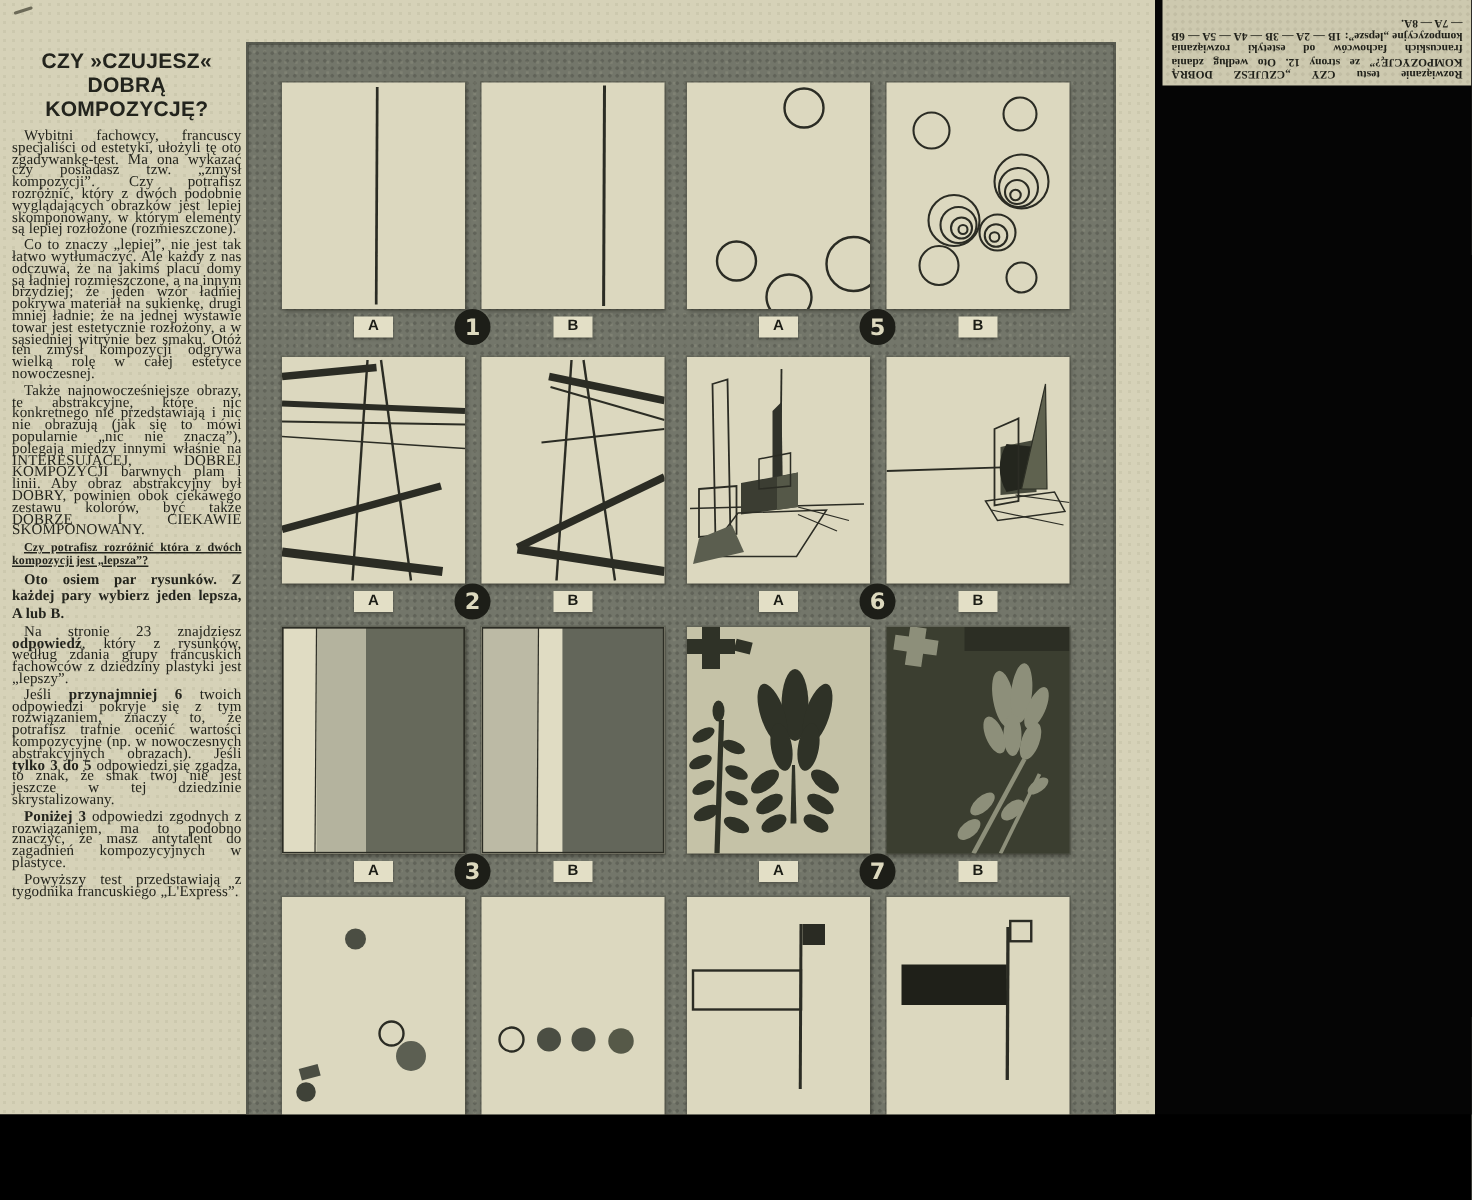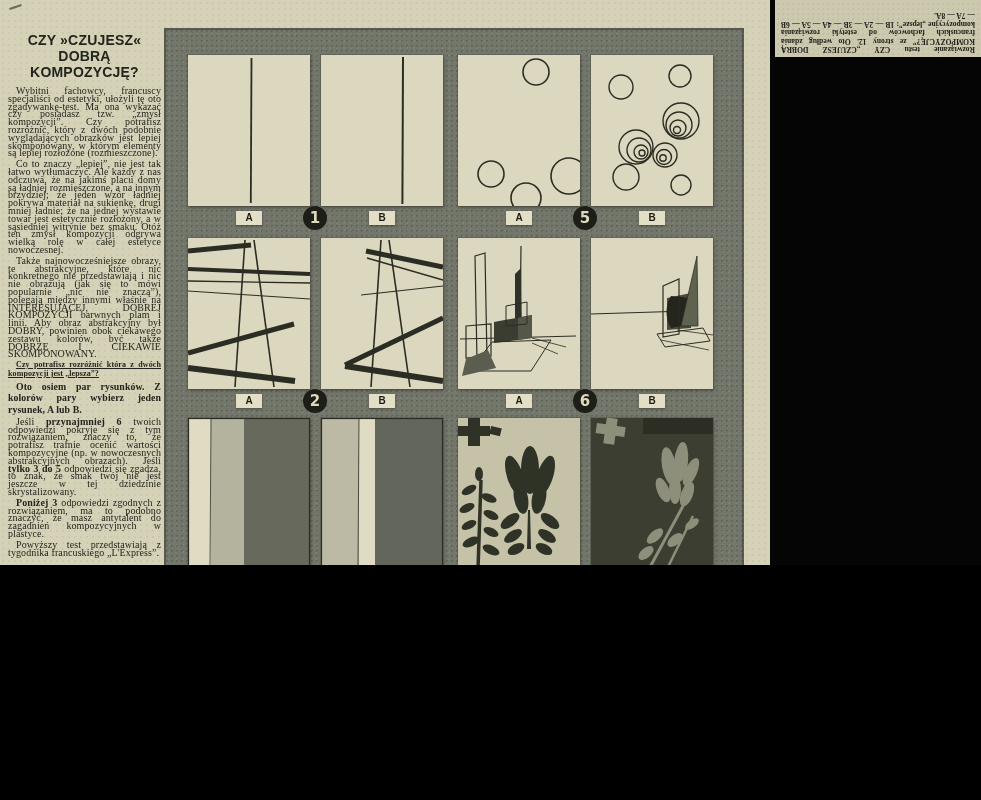--- a/index.html
+++ b/index.html
@@ -1,16 +1,16 @@
 <!DOCTYPE html>
 <html><head>
 <meta charset="utf-8">
 <style>
   html,body{margin:0;padding:0;background:#000;}
-  .screen{position:relative;width:981px;height:565px;background:#050505;overflow:hidden;
+  .screen{position:relative;width:981px;height:743px;background:#050505;overflow:hidden;
           font-family:"Liberation Serif", serif;}
   
   .page{position:absolute;left:0;top:0;width:770px;height:800px;background:#d6d2b8;
         background-image:radial-gradient(rgba(120,115,90,.10) 1px, transparent 1px);
         background-size:6px 6px;}
   .stray-mark{position:absolute;left:9px;top:6px;width:13px;height:2px;background:#6c6a58;
               transform:rotate(-18deg);border-radius:2px;}
   .bottom-rule{position:absolute;left:5px;top:794px;width:757px;height:3px;background:#1d1e18;}
   
   .text-col{position:absolute;left:8px;top:32px;width:153px;color:#23241d;}
@@ -59,21 +59,22 @@
 
     <div class="text-col">
       <h1 class="title">CZY »CZUJESZ«
 DOBRĄ
 KOMPOZYCJĘ?</h1>
       <div>
           <p class="p-normal"><span>Wybitni fachowcy, francuscy specjaliści od estetyki, ułożyli tę oto zgadywankę-test. Ma ona wykazać czy posiadasz tzw. „zmysł kompozycji”. Czy potrafisz rozróżnić, który z dwóch podobnie wyglądających obrazków jest lepiej skomponowany, w którym elementy są lepiej rozłożone (rozmieszczone).</span></p>
           <p class="p-normal"><span>Co to znaczy „lepiej”, nie jest tak łatwo wytłumaczyć. Ale każdy z nas odczuwa, że na jakimś placu domy są ładniej rozmieszczone, a na innym brzydziej; że jeden wzór ładniej pokrywa materiał na sukienkę, drugi mniej ładnie; że na jednej wystawie towar jest estetycznie rozłożony, a w sąsiedniej witrynie bez smaku. Otóż ten zmysł kompozycji odgrywa wielką rolę w całej estetyce nowoczesnej.</span></p>
           <p class="p-normal"><span>Także najnowocześniejsze obrazy, te abstrakcyjne, które nic konkretnego nie przedstawiają i nic nie obrazują (jak się to mówi popularnie „nic nie znaczą”), polegają między innymi właśnie na INTERESUJĄCEJ, DOBREJ KOMPOZYCJI barwnych plam i linii. Aby obraz abstrakcyjny był DOBRY, powinien obok ciekawego zestawu kolorów, być także DOBRZE I CIEKAWIE SKOMPONOWANY.</span></p>
           <p class="p-bold-sm"><span>Czy potrafisz rozróżnić która z dwóch kompozycji jest „lepsza”?</span></p>
-          <p class="p-bold-lg"><span>Oto osiem par rysunków. Z kolorów pary wybierz jeden rysunek, A lub B.</span></p>
+          <p class="p-bold-lg"><span>Oto osiem par rysunków. Z każdej pary wybierz jeden lepsza, A lub B.</span></p>
+          <p class="p-normal"><span>Na stronie 23 znajdziesz </span><span class="b">odpowiedź</span><span>, który z rysunków, według zdania grupy francuskich fachowców z dziedziny plastyki jest „lepszy”.</span></p>
           <p class="p-normal"><span>Jeśli </span><span class="b">przynajmniej 6</span><span> twoich odpowiedzi pokryje się z tym rozwiązaniem, znaczy to, że potrafisz trafnie ocenić wartości kompozycyjne (np. w nowoczesnych abstrakcyjnych obrazach). Jeśli </span><span class="b">tylko 3 do 5</span><span> odpowiedzi się zgadza, to znak, że smak twój nie jest jeszcze w tej dziedzinie skrystalizowany.</span></p>
           <p class="p-normal"><span class="b">Poniżej 3</span><span> odpowiedzi zgodnych z rozwiązaniem, ma to podobno znaczyć, że masz antytalent do zagadnień kompozycyjnych w plastyce.</span></p>
           <p class="p-normal"><span>Powyższy test przedstawiają z tygodnika francuskiego „L'Express”.</span></p>
         </div>
     </div>
 
     <div class="grid">
 
       <div class="pair" style="left:24px;top:27px;">
         <div class="panel pa">

